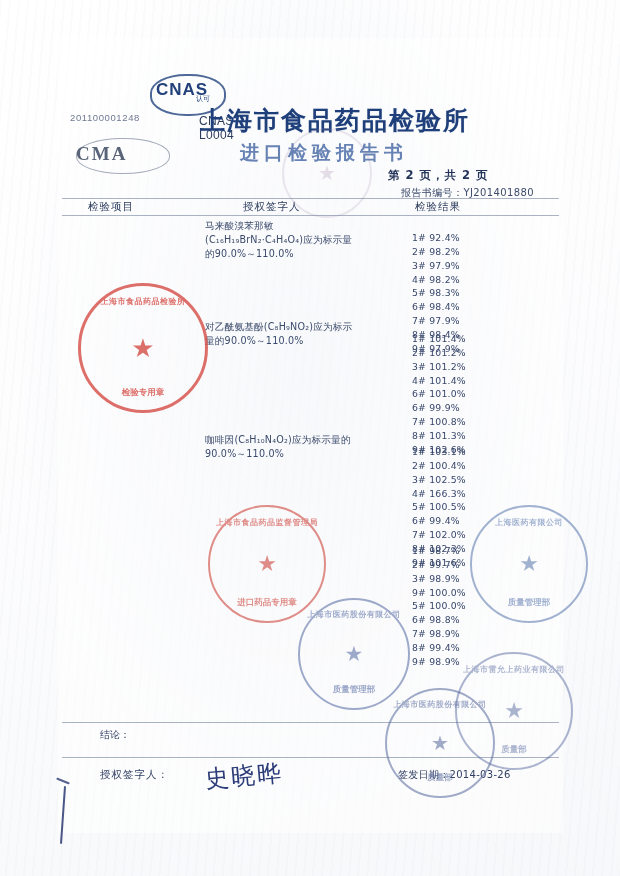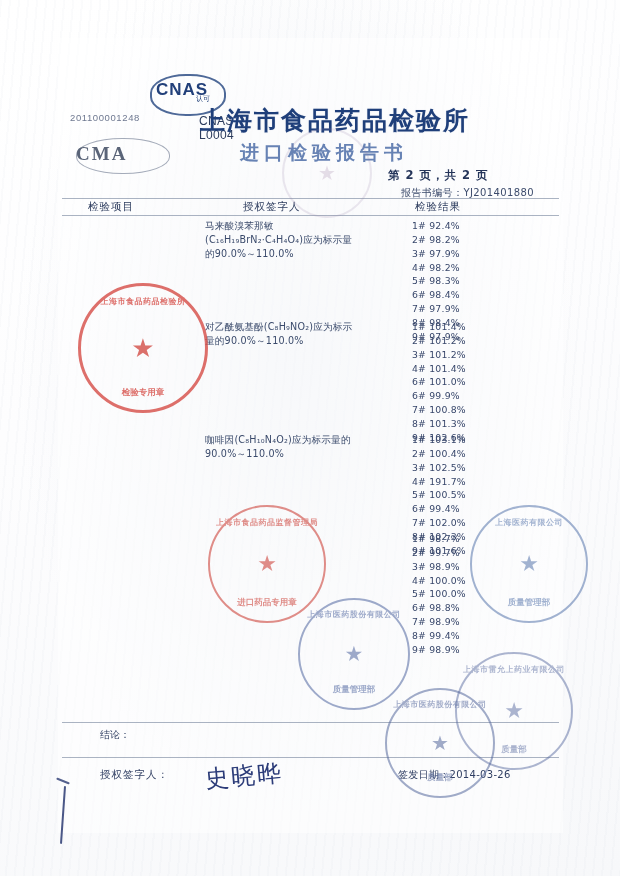--- a/index.html
+++ b/index.html
@@ -101,21 +101,21 @@
   
   .item{
     position:absolute;width:155px;font-size:9.6px;line-height:1.45;color:#3a4a6b;
     letter-spacing:.2px;
   }
   #item-0{left:205px;top:219px;}
   #item-1{left:205px;top:320px;}
   #item-2{left:205px;top:433px;}
   #item-3{left:205px;top:532px;}
   
-  .results{position:absolute;left:412px;font-size:9.3px;color:#37466a;line-height:1.49;}
+  .results{position:absolute;left:412px;font-size:9.3px;color:#37466a;line-height:1.49;margin-top:12px;}
   #res-0{top:219px;}
   #res-1{top:320px;}
   #res-2{top:433px;}
   #res-3{top:532px;}
   .rline{white-space:pre;letter-spacing:.2px;}
   
   .concl{
     position:absolute;left:130px;top:728px;width:420px;font-size:10px;color:#2f3e62;
     letter-spacing:.3px;
   }
@@ -239,32 +239,32 @@
       <div class="rline">6# 101.0%</div>
       <div class="rline">6# 99.9%</div>
       <div class="rline">7# 100.8%</div>
       <div class="rline">8# 101.3%</div>
       <div class="rline">9# 102.6%</div>
     </div>
   <div class="results" id="res-2">
       <div class="rline">1# 103.1%</div>
       <div class="rline">2# 100.4%</div>
       <div class="rline">3# 102.5%</div>
-      <div class="rline">4# 191.7%</div>
+      <div class="rline">4# 166.3%</div>
       <div class="rline">5# 100.5%</div>
       <div class="rline">6# 99.4%</div>
       <div class="rline">7# 102.0%</div>
       <div class="rline">8# 102.3%</div>
       <div class="rline">9# 101.6%</div>
     </div>
   <div class="results" id="res-3">
       <div class="rline">1# 98.7%</div>
       <div class="rline">2# 99.7%</div>
       <div class="rline">3# 98.9%</div>
-      <div class="rline">4# 100.0%</div>
+      <div class="rline">9# 100.0%</div>
       <div class="rline">5# 100.0%</div>
       <div class="rline">6# 98.8%</div>
       <div class="rline">7# 98.9%</div>
       <div class="rline">8# 99.4%</div>
       <div class="rline">9# 98.9%</div>
     </div>
 
   <div class="concl-label">结论：</div>
   <div class="signlabel">授权签字人：</div>
   <div class="signature">史晓晔</div>

